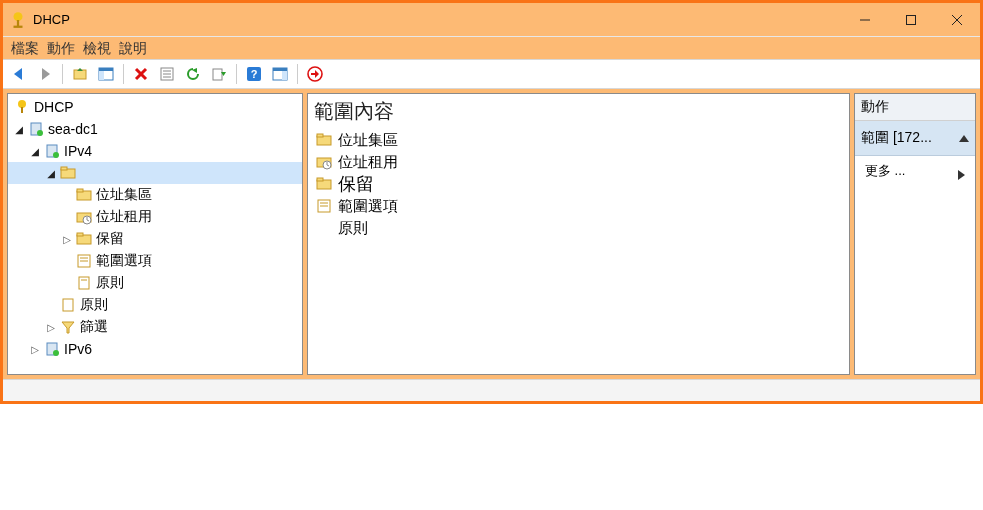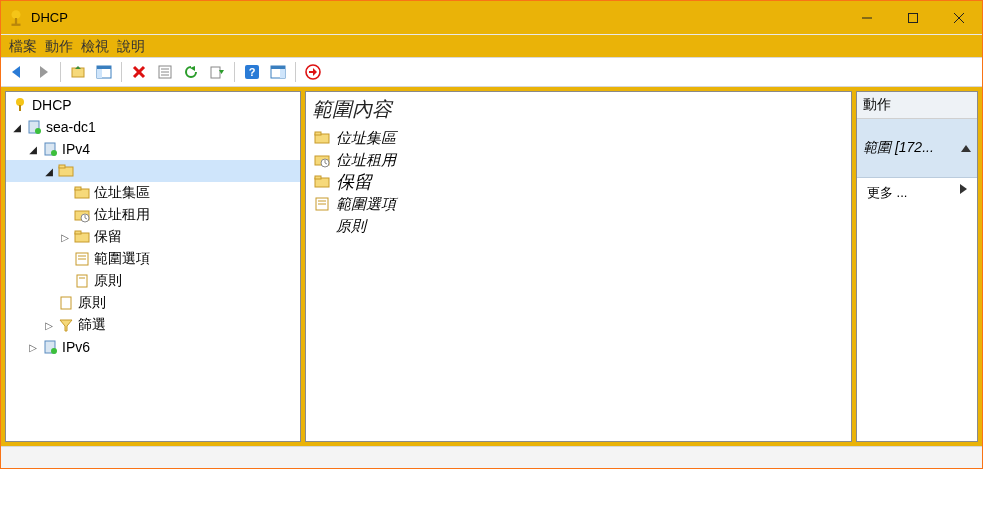--- a/index.html
+++ b/index.html
@@ -1,36 +1,36 @@
 <!DOCTYPE html>
 <html><head>
 <meta charset="utf-8">
 <style>
   * { box-sizing: border-box; }
   html, body { margin:0; padding:0; font-family: "Segoe UI", "Microsoft JhengHei", sans-serif; font-size: 12px; background:#fff; }
-  .window { width:983px; height:469px; border:1px solid #f97316; display:flex; flex-direction:column; background:#eab308; }
+  .window { width:983px; height:404px; border:3px solid #f97316; display:flex; flex-direction:column; background:#fdba74; }
   .titlebar { height:34px; display:flex; align-items:center; padding:0 0 0 6px; border-bottom:1px solid #e8e8e8; }
   .titlebar .ticon { width:18px; height:18px; margin-right:6px; }
   .titlebar .ttext { font-size:13px; color:#000; flex:0 0 auto; }
   .titlebar .spacer { flex:1; }
   .wbtn { width:46px; height:32px; display:flex; align-items:center; justify-content:center; }
   .wbtn svg { stroke:#222; }
   .menubar { height:22px; display:flex; align-items:flex-end; padding:0 6px; gap:4px; color:#333; font-size:14px; }
   .menubar span { padding:1px 2px; }
   .toolbar { height:30px; border-top:1px solid #d8d8d8; border-bottom:1px solid #d8d8d8; display:flex; align-items:center; padding:0 4px; gap:2px; background:#fff; }
   .tbtn { width:24px; height:24px; display:flex; align-items:center; justify-content:center; border:1px solid transparent; }
   .tsep { width:1px; height:20px; background:#ccc; margin:0 3px; }
   .body { flex:1; display:flex; min-height:0; }
   .pane { background:#fff; }
   .tree { width:296px; border:1px solid #8a8a8a; margin:4px 2px 4px 4px; padding:2px 0; overflow:auto; font-size:14px; }
-  .content { flex:1; border:1px solid #8a8a8a; margin:4px 2px; padding:2px 6px; overflow:auto;font-style:italic; }
+  .content { flex:1; border:1px solid #8a8a8a; margin:4px 2px; padding:2px 6px; overflow:auto; }
   .actions { width:122px; border:1px solid #8a8a8a; margin:4px 4px 4px 2px; display:flex; flex-direction:column; }
   .actions-head { background:#eef2f6; border-bottom:1px solid #d0d0d0; padding:4px 6px; font-size:14px; }
-  .actions-row { background:#d6e5f3; border-bottom:1px solid #bcd; padding:20px 6px; display:flex; align-items:center; justify-content:space-between; font-size:14px;font-style:italic; }
-  .actions-sub { padding:6px 10px; display:flex; justify-content:space-between; align-items:flex-start; font-size:13px; }
+  .actions-row { background:#d6e5f3; border-bottom:1px solid #bcd; padding:8px 6px; display:flex; align-items:center; justify-content:space-between; font-size:14px; }
+  .actions-sub { padding:6px 10px; display:flex; justify-content:space-between; align-items:flex-end; font-size:13px; }
   .statusbar { height:22px; border-top:1px solid #d8d8d8; background:#f4f4f4; }
   .trow { display:flex; align-items:center; height:22px; white-space:nowrap; }
   .trow.sel { background:#cfe5fb; }
   .arrow { width:14px; text-align:center; color:#5a5a5a; font-size:10px; user-select:none; }
   .arrow.exp { color:#222; }
   .ind { display:inline-block; }
   .ticon-s { width:16px; height:16px; margin:0 4px 0 2px; flex:0 0 auto; }
   .tlabel { color:#000; }
   .trow.sel .tlabel { color:#000; }
   .content h2 { margin:2px 0 4px 0; font-weight:400; font-size:20px; color:#222; }

